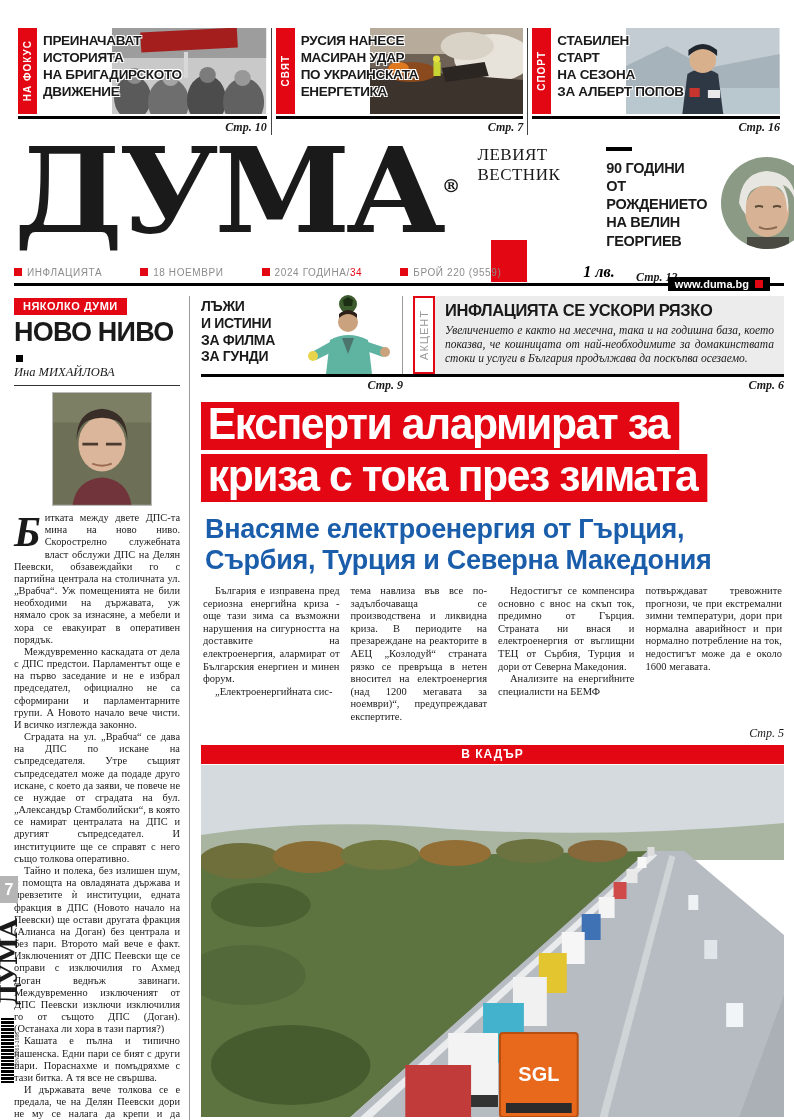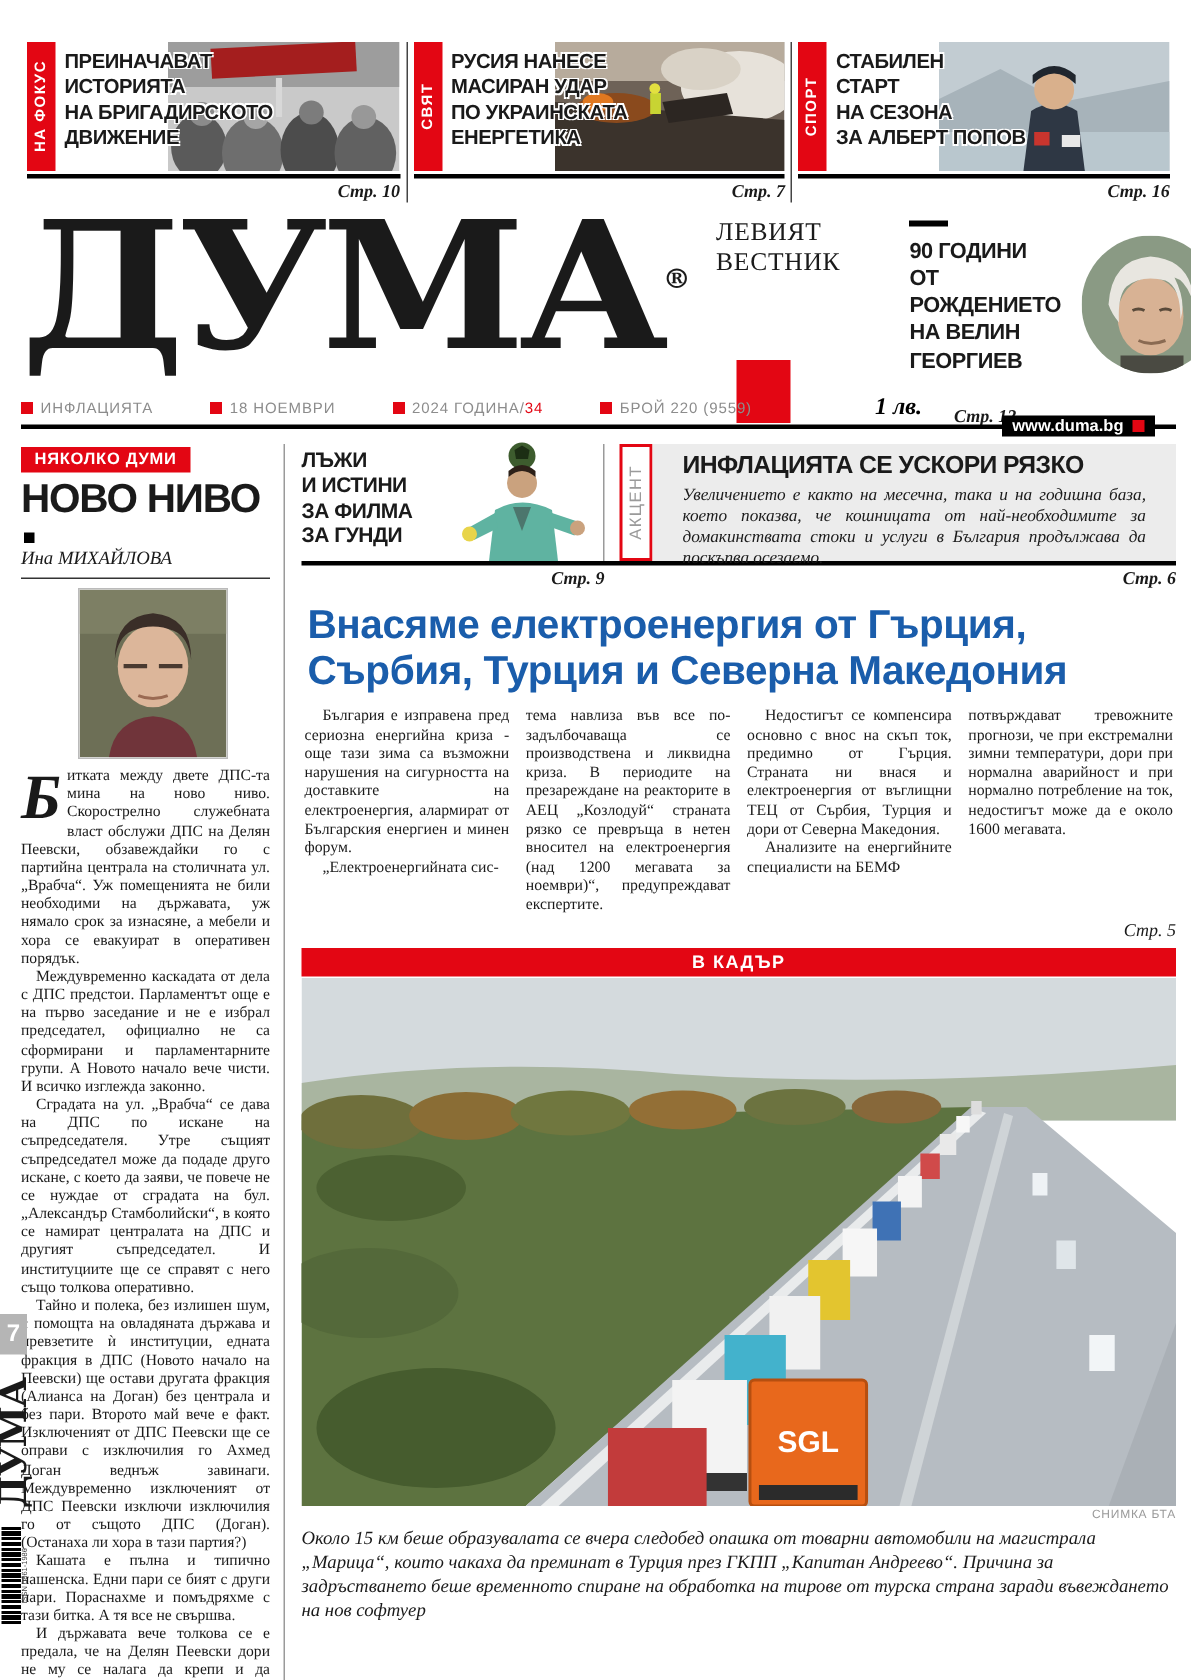--- a/index.html
+++ b/index.html
@@ -110,21 +110,21 @@
     position:relative; z-index:2; font-family:"Liberation Sans", sans-serif; font-weight:bold;
     font-size:14px; line-height:1.2; letter-spacing:-0.3px; padding-top:2px;
     text-shadow:-1px -1px 0 #fff,1px -1px 0 #fff,-1px 1px 0 #fff,1px 1px 0 #fff;
   }
   .accent { flex:1; display:flex; margin-left:10px; }
   .accent-label { width:22px; flex:0 0 22px; border:2px solid #e30613; display:flex; align-items:center; justify-content:center; }
   .accent-label span {
     writing-mode:vertical-rl; transform:rotate(180deg);
     font-family:"Liberation Sans", sans-serif; font-size:11px; letter-spacing:1px; color:#9a9a9a;
   }
-  .accent-box { flex:1; background:#ececec; padding:5px 20px 4px; }
+  .accent-box { flex:1; background:#ececec; padding:5px 10px 4px; }
   .accent-headline { font-family:"Liberation Sans", sans-serif; font-weight:bold; font-size:16.5px; letter-spacing:-0.4px; }
   .accent-text { font-style:italic; font-size:11.5px; line-height:1.22; text-align:justify; margin-top:3px; }
   .pagerefs-row { display:flex; border-top:3px solid #000; margin-top:0; }
   .pagerefs-row .cell-l { width:202px; flex:0 0 202px; }
   .pagerefs-row .cell-r { flex:1; }
 
   
   .lead-headline { margin-top:9px; }
   .hl-line {
     display:inline-block; background:#e30613; color:#fff;
@@ -387,20 +387,24 @@
             <div class="accent-headline">ИНФЛАЦИЯТА СЕ УСКОРИ РЯЗКО</div>
             <div class="accent-text">Увеличението е както на месечна, така и на годишна база, което показва, че кошницата от най-необходимите за домакинствата стоки и услуги в България продължава да поскъпва осезаемо.</div>
           </div>
         </div>
       </div>
       <div class="pagerefs-row">
         <div class="cell-l pageref">Стр. 9</div>
         <div class="cell-r pageref">Стр. 6</div>
       </div>
 
+      <div class="lead-headline">
+        <span class="hl-line">Експерти алармират за</span><br>
+        <span class="hl-line">криза с тока през зимата</span>
+      </div>
       <div class="subhead pre">Внасяме електроенергия от Гърция,
 Сърбия, Турция и Северна Македония</div>
 
       <div class="lead-cols">
         <div class="lead-col">
           <div class="ind">България е изправена пред сериозна енергийна криза - още тази зима са възможни нарушения на сигурността на доставките на електроенергия, алармират от Българския енергиен и минен форум.</div>
           <div class="ind">„Електроенергийната сис-</div>
         </div>
         <div class="lead-col">
           <div>тема навлиза във все по-задълбочаваща се производствена и ликвидна криза. В периодите на презареждане на реакторите в АЕЦ „Козлодуй“ страната рязко се превръща в нетен вносител на електроенергия (над 1200 мегавата за ноември)“, предупреждават експертите.</div>

